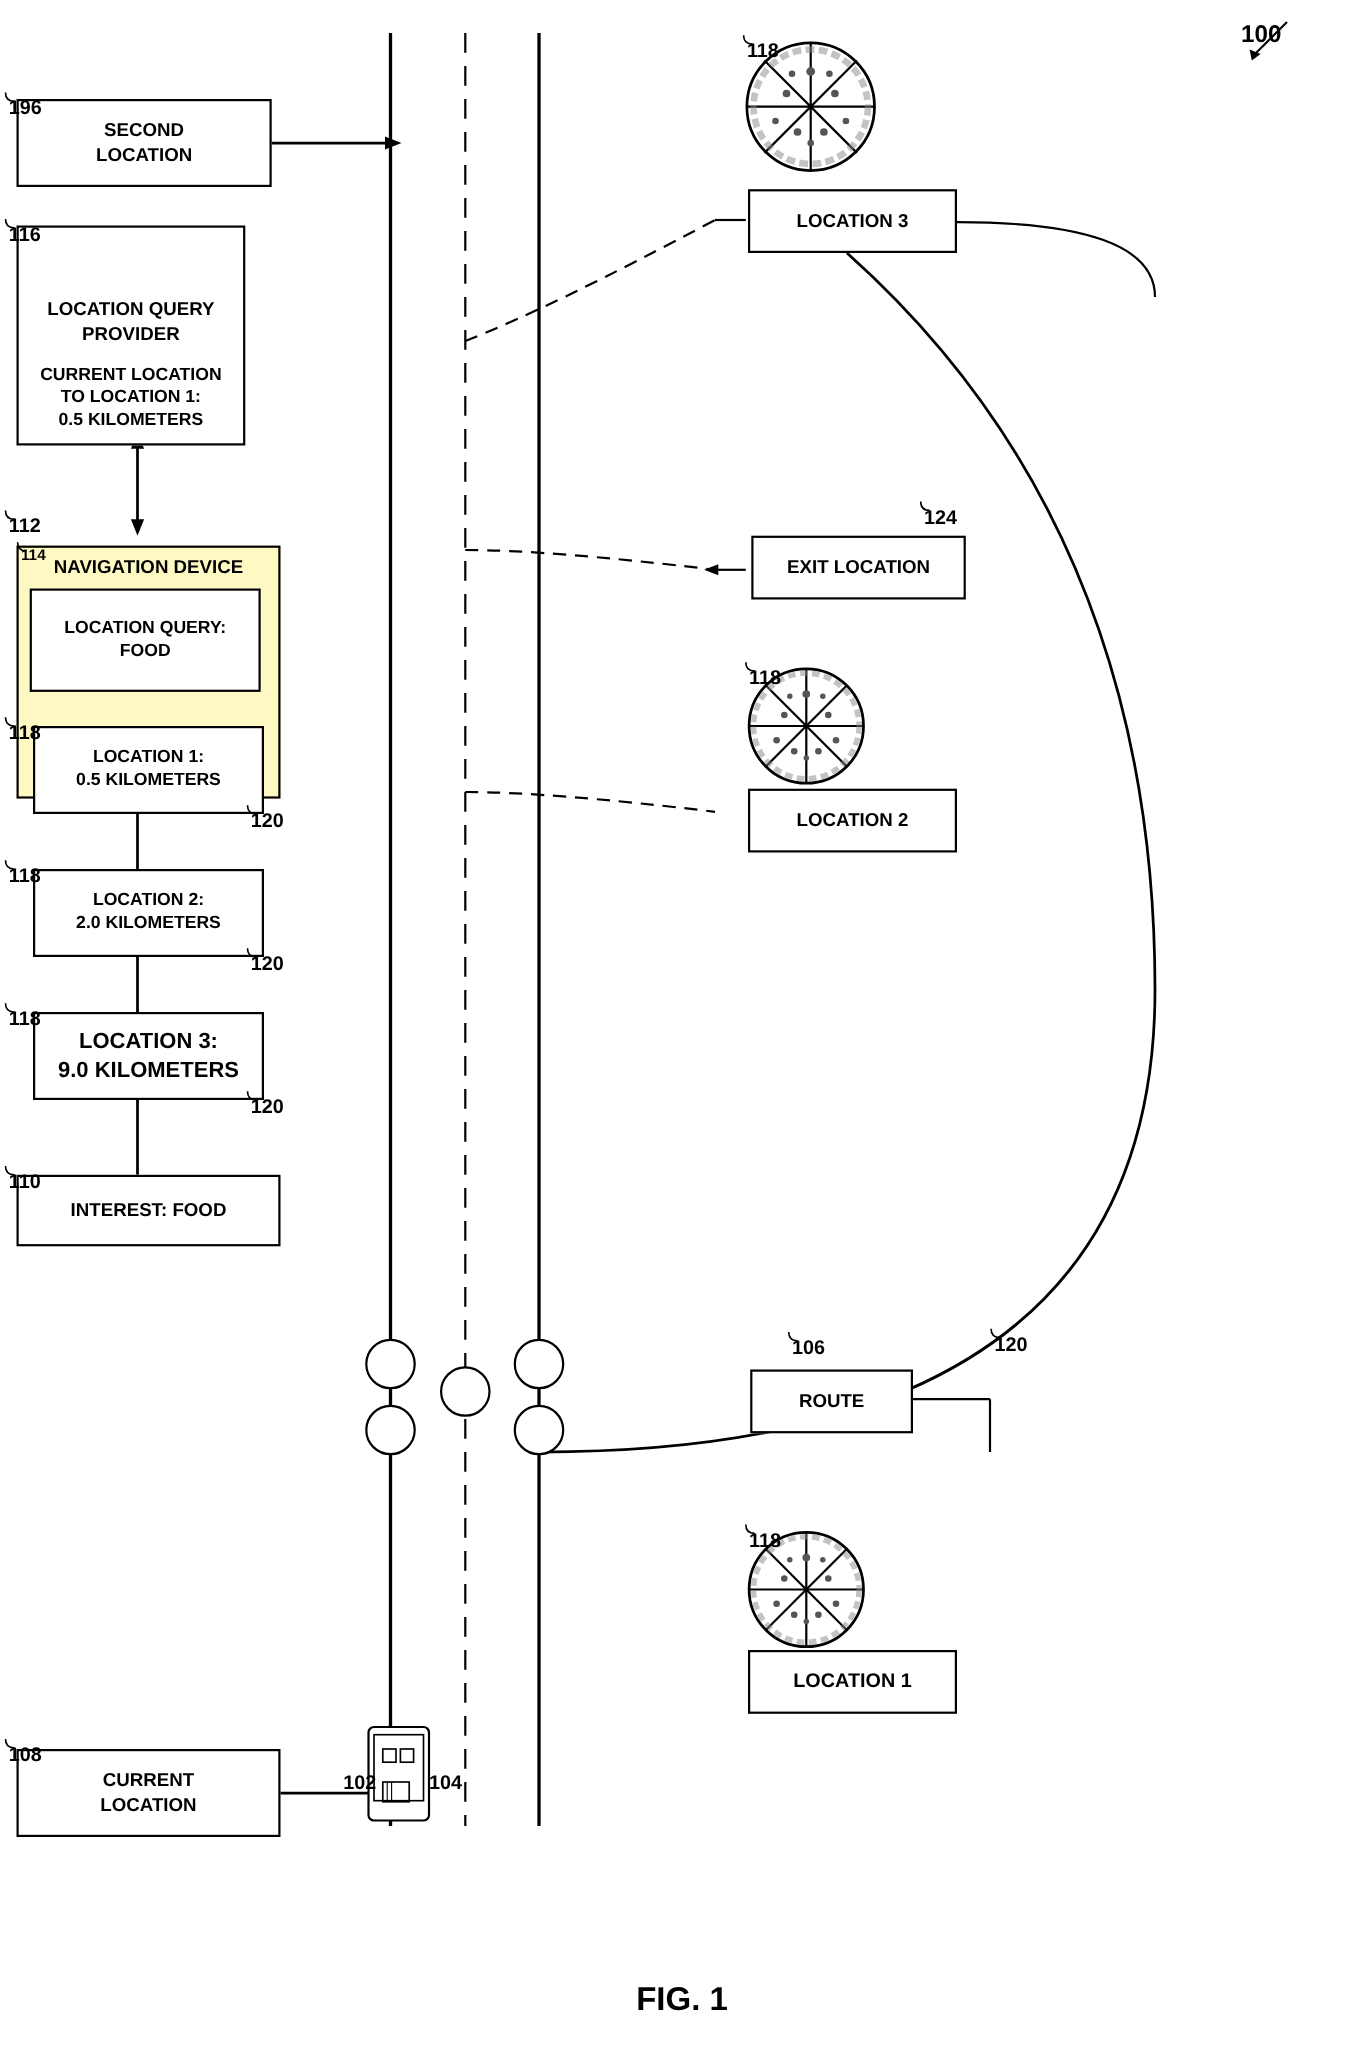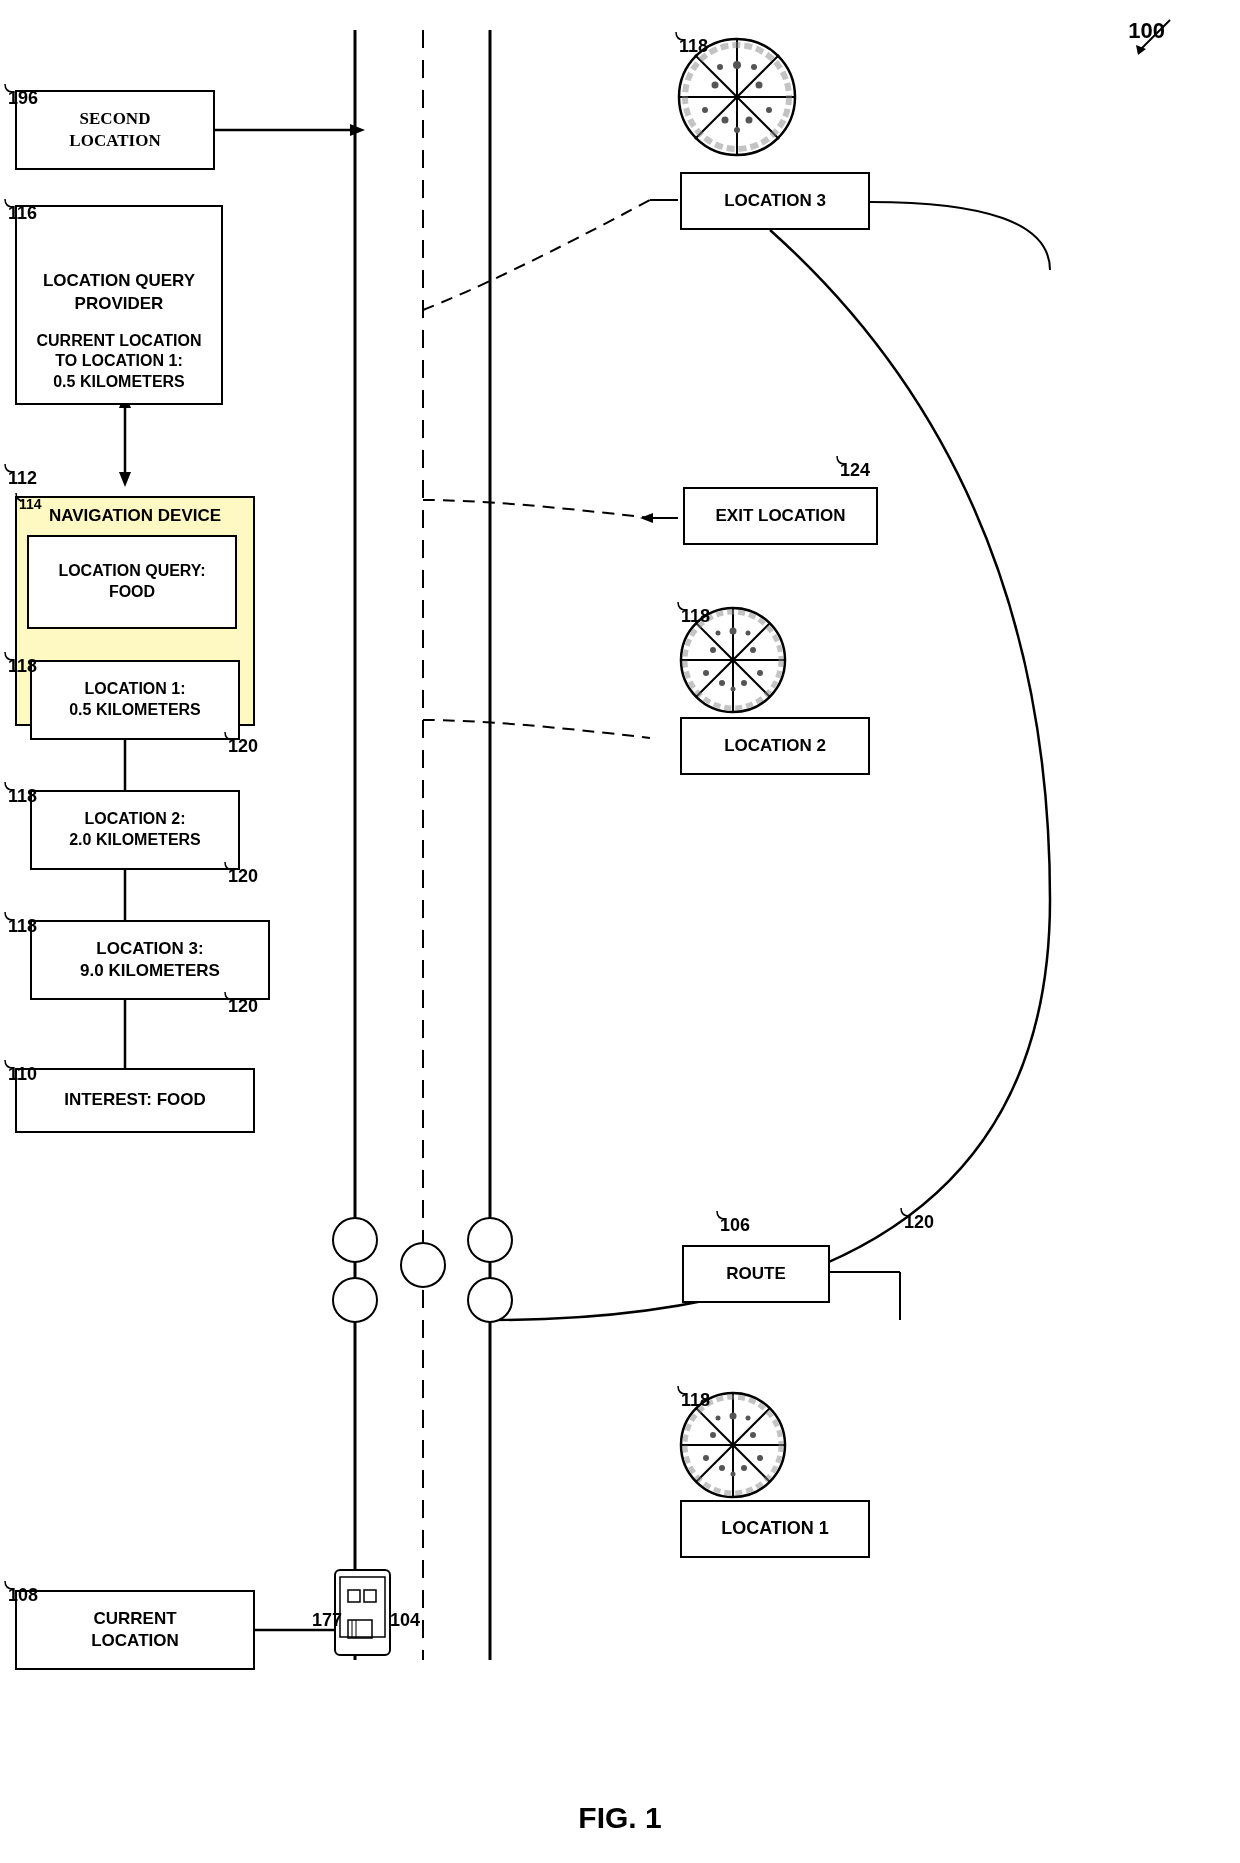--- a/index.html
+++ b/index.html
@@ -112,21 +112,21 @@
     <line x1="222" y1="865" x2="240" y2="865" stroke="#000" stroke-width="1.5"></line>
     <line x1="222" y1="995" x2="240" y2="995" stroke="#000" stroke-width="1.5"></line>
   </svg>
 
   <span class="label-num" style="top:18px; right:75px; font-size:22px;">100</span>
   <svg style="position:absolute;top:15px;right:60px;width:50px;height:40px;">
     <line x1="40" y1="5" x2="10" y2="35" stroke="#000" stroke-width="2"></line>
     <polygon points="6,30 8,40 16,34" fill="#000"></polygon>
   </svg>
 
-  <div class="box" style="left:15px; top:90px; width:200px; height:80px; font-size:17px;font-family:Liberation Serif, serif;">
+  <div class="box" style="left:15px; top:90px; width:232px; height:80px; font-size:17px;">
     <span style="white-space:pre-line;">SECOND
 LOCATION</span>
   </div>
   <span class="label-num" style="top:88px; left:8px;">196</span>
   <svg style="position:absolute;top:82px;left:3px;width:12px;height:12px;">
     <path d="M 10,10 Q 2,10 2,2" stroke="#000" stroke-width="1.5" fill="none"></path>
   </svg>
 
   <div class="box" style="left:15px; top:205px; width:208px; height:200px; font-size:16px; flex-direction:column; justify-content:flex-end; padding:10px;">
     <div style="font-weight:bold; font-size:17px; text-align:center; margin-bottom:8px;">LOCATION QUERY<br>PROVIDER</div>
@@ -174,21 +174,21 @@
   </div>
   <span class="label-num" style="top:786px; left:8px;">118</span>
   <svg style="position:absolute;top:780px;left:3px;width:12px;height:12px;">
     <path d="M 10,10 Q 2,10 2,2" stroke="#000" stroke-width="1.5" fill="none"></path>
   </svg>
   <span class="label-num" style="top:866px; left:228px;">120</span>
   <svg style="position:absolute;top:860px;left:223px;width:12px;height:12px;">
     <path d="M 10,10 Q 2,10 2,2" stroke="#000" stroke-width="1.5" fill="none"></path>
   </svg>
 
-  <div class="box" style="left:30px; top:920px; width:240px; height:80px; font-size:17px;">
+  <div class="box" style="left:30px; top:920px; width:210px; height:80px; font-size:20px;">
     <span style="white-space:pre-line;">LOCATION 3:
 9.0 KILOMETERS</span>
   </div>
   <span class="label-num" style="top:916px; left:8px;">118</span>
   <svg style="position:absolute;top:910px;left:3px;width:12px;height:12px;">
     <path d="M 10,10 Q 2,10 2,2" stroke="#000" stroke-width="1.5" fill="none"></path>
   </svg>
   <span class="label-num" style="top:996px; left:228px;">120</span>
   <svg style="position:absolute;top:990px;left:223px;width:12px;height:12px;">
     <path d="M 10,10 Q 2,10 2,2" stroke="#000" stroke-width="1.5" fill="none"></path>
@@ -218,21 +218,21 @@
     <rect x="10" y="12" width="45" height="60" fill="white" stroke="#000" stroke-width="1.5"></rect>
 
     <rect x="18" y="25" width="12" height="12" fill="none" stroke="#000" stroke-width="1.5"></rect>
     <rect x="34" y="25" width="12" height="12" fill="none" stroke="#000" stroke-width="1.5"></rect>
 
     <rect x="18" y="55" width="24" height="18" fill="none" stroke="#000" stroke-width="1.5"></rect>
     <line x1="22" y1="55" x2="22" y2="73" stroke="#000" stroke-width="1"></line>
     <line x1="26" y1="55" x2="26" y2="73" stroke="#000" stroke-width="1"></line>
   </svg>
 
-  <span class="label-num" style="top:1610px; left:312px;">177</span>
+  <span class="label-num" style="top:1610px; left:312px;">102</span>
 
   <span class="label-num" style="top:1610px; left:390px;">104</span>
 
   <svg style="position:absolute; top:35px; left:675px; width:125px; height:125px;">
     <circle cx="62" cy="62" r="58" fill="white" stroke="#000" stroke-width="2.5"></circle>
 
     <line x1="62" y1="4" x2="62" y2="120" stroke="#000" stroke-width="2"></line>
     <line x1="4" y1="62" x2="120" y2="62" stroke="#000" stroke-width="2"></line>
     <line x1="20" y1="20" x2="104" y2="104" stroke="#000" stroke-width="2"></line>
     <line x1="104" y1="20" x2="20" y2="104" stroke="#000" stroke-width="2"></line>

